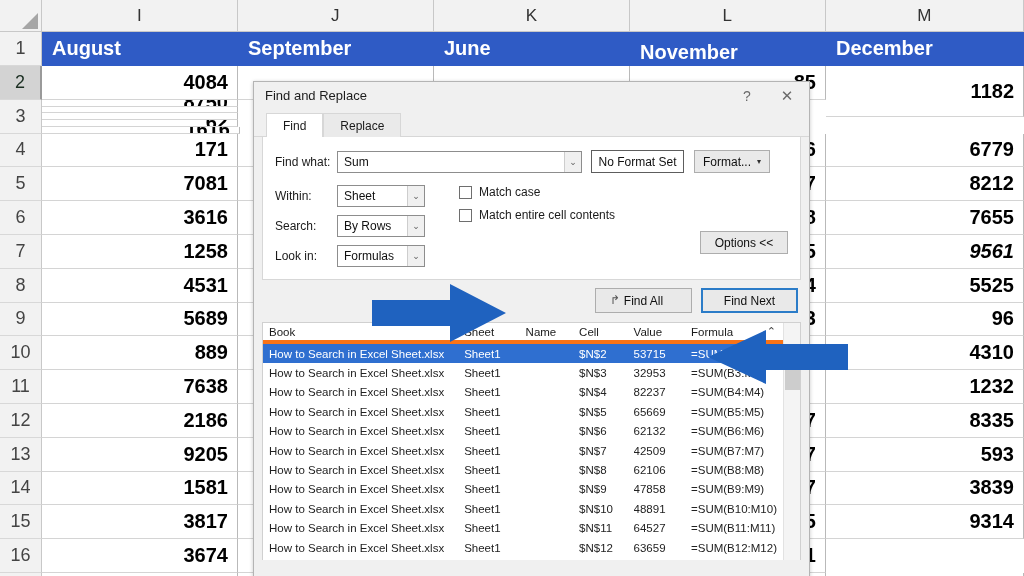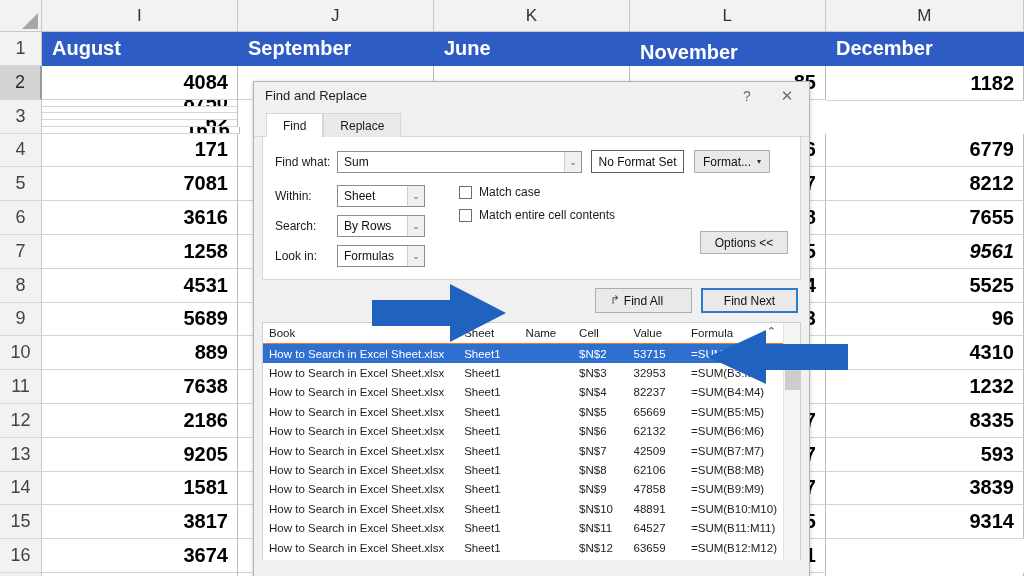--- a/index.html
+++ b/index.html
@@ -120,21 +120,21 @@
     background: #e9e9e9; display: flex; align-items: center; justify-content: center;
     font-size: 12px; color: #0f0f0f; }
   .action-btn.primary { border: 2px solid #2b7cc8; background: #e9e9e9; }
   #find-all-btn { position: relative; }
   .cursor-glyph { position: absolute; left: 14px; top: 4px; color: #555; font-size: 12px; }
 
   
   .results { margin: 0 8px 0 8px; background: #ffffff; border: 1px solid #d0d0d0;
     border-bottom: none; position: relative; height: 238px; overflow: hidden; }
   .res-head { display: flex; height: 21px; align-items: center;
-    border-bottom: 1px solid #f97316; background: #ffffff; }
+    border-bottom: 4px solid #f97316; background: #ffffff; }
   .res-head .rh { font-size: 11.5px; color: #1a1a1a; }
   .res-row { display: flex; height: 19.4px; align-items: center; background: #ffffff; }
   .res-row .rc { font-size: 11.5px; color: #222222; white-space: nowrap; overflow: hidden; }
   .res-row.selected { background: #2f6fd0; }
   .res-row.selected .rc { color: #ffffff; }
   .c-book  { width: 203px; padding-left: 6px; }
   .c-sheet { width: 62px; }
   .c-name  { width: 54px; }
   .c-cell  { width: 55px; }
   .c-value { width: 58px; }
@@ -189,21 +189,21 @@
         <div class="gcell" style="width: 196px; height: 34px;">September</div>
         <div class="gcell" style="width: 196px; height: 34px;">June</div>
         <div class="gcell" style="width: 196px; height: 42px; text-align: center;">November</div>
         <div class="gcell lastcol" style="width: 198px; height: 34px;">December</div>
       </div>
       <div class="grow" style="height: 33.8px;">
         <div class="gcell" style="width: 196px; height: 33.8px;">4084</div>
         <div class="gcell" style="width: 196px; height: 33.8px;"></div>
         <div class="gcell" style="width: 196px; height: 33.8px;"></div>
         <div class="gcell" style="width: 196px; height: 33.8px;">85</div>
-        <div class="gcell" style="width: 198px; height: 35px;">1182</div>
+        <div class="gcell" style="width: 198px; height: 51px;">1182</div>
       </div>
       <div class="grow" style="height: 33.8px; flex-direction: column;">
         <div class="gcell" style="width: 196px; height: 33.8px;">8750</div>
         <div class="gcell" style="width: 196px; height: 33.8px;"></div>
         <div class="gcell" style="width: 196px; height: 33.8px;"></div>
         <div class="gcell" style="width: 196px; height: 33.8px;">62</div>
         <div class="gcell" style="width: 198px; height: 33.8px;">1616</div>
       </div>
       <div class="grow" style="height: 33.8px;">
         <div class="gcell" style="width: 196px; height: 33.8px;">171</div>

